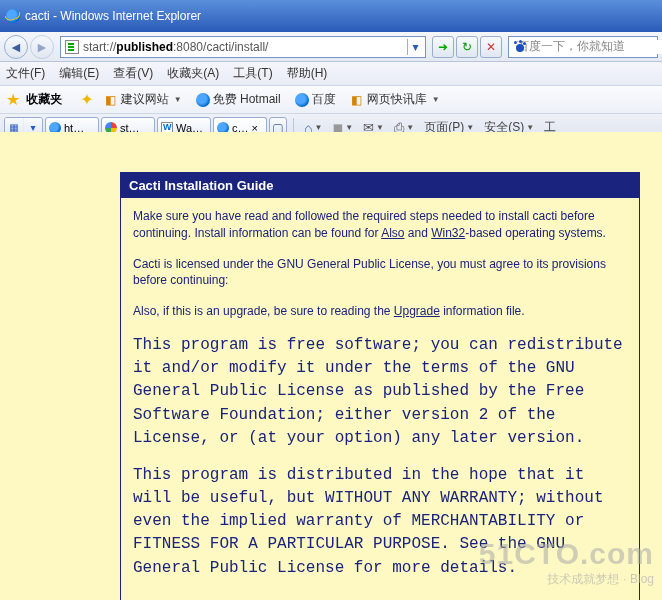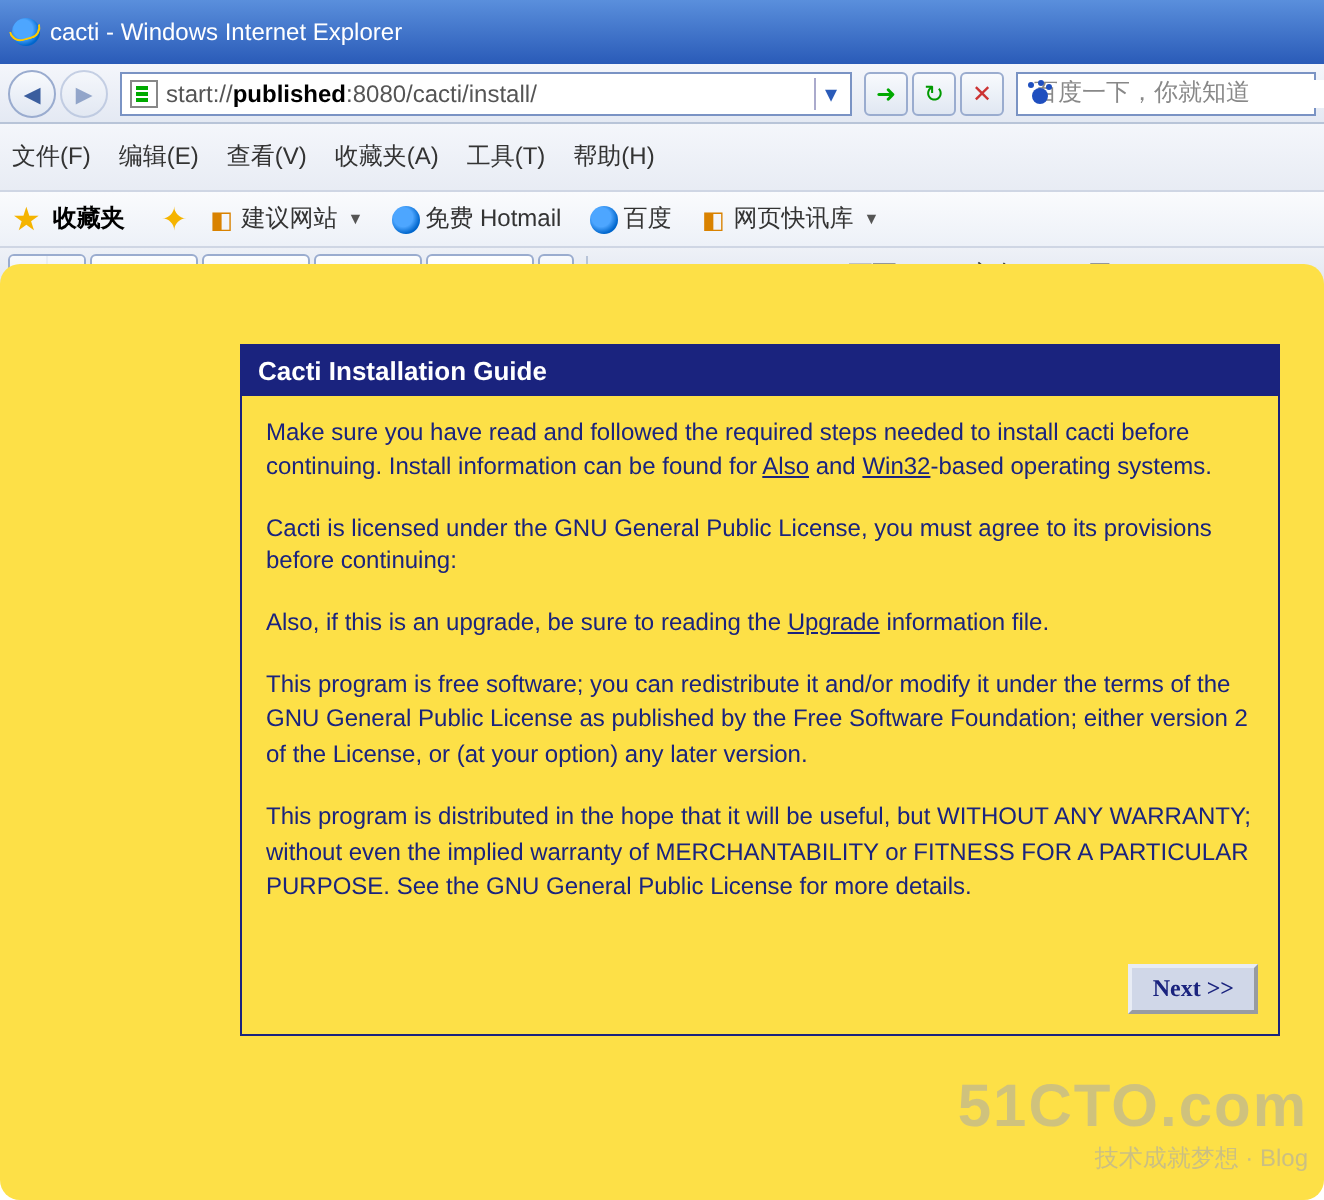--- a/index.html
+++ b/index.html
@@ -15,42 +15,42 @@
   .addr .page-icon::after{content:""; position:absolute; width:6px; height:2px; background:#0a0; top:2px; left:2px; box-shadow:0 3px 0 #0a0, 0 6px 0 #0a0;}
   .addr .url-host { font-weight:bold; color:#000;}
   .addr .url-rest { color:#555;}
   .addr .dd { position:absolute; right:2px; top:2px; width:16px; height:16px; border-left:1px solid #aac; display:flex; align-items:center; justify-content:center; color:#2a5bb8;}
   .smallbtn { width:22px; height:22px; border:1px solid #9aaccf; background:linear-gradient(#f8fafd,#e0e7f2); display:flex; align-items:center; justify-content:center; border-radius:3px; font-size:12px; color:#3b5e9e;}
   .searchbox { width: 150px; height:22px; border:1px solid #7a93c4; background:#fff; display:flex; align-items:center; padding:0 4px; margin-left:4px;}
   .searchbox .paw { width:14px; height:14px; margin-right:4px; position:relative;}
   .searchbox .paw::before{content:"";position:absolute;width:8px;height:8px;background:#1f4fbf;border-radius:50%;top:4px;left:3px;}
   .searchbox .paw::after{content:"";position:absolute;width:3px;height:3px;background:#1f4fbf;border-radius:50%;top:1px;left:1px;box-shadow:5px -1px 0 #1f4fbf, 9px 1px 0 #1f4fbf;}
   .searchbox input{ border:none; outline:none; font-size:12px; flex:1; color:#888;}
-  .menubar { height: 34px; background: linear-gradient(#f4f6fb,#e8ecf4); border-bottom:1px solid #cfd6e4; display:flex; align-items:center; padding:0 6px; gap: 14px; color:#333;}
+  .menubar { height: 24px; background: linear-gradient(#f4f6fb,#e8ecf4); border-bottom:1px solid #cfd6e4; display:flex; align-items:center; padding:0 6px; gap: 14px; color:#333;}
   .favbar { height: 28px; background:linear-gradient(#fafbfd,#edf1f8); border-bottom:1px solid #cfd6e4; display:flex; align-items:center; padding:0 6px; gap:6px;}
   .favstar { color:#f5b400; font-size:16px;}
   .favbar .link { display:flex; align-items:center; gap:3px; color:#333; padding:2px 4px;}
   .favbar .linkicon{ width:14px; height:14px; display:flex; align-items:center; justify-content:center; font-size:12px;}
   .favbar .dd-arrow{ font-size:8px; color:#555; margin-left:2px;}
   .tabbar { height: 28px; background:linear-gradient(#eef1f7,#dde3ef); border-bottom:1px solid #b8c4d8; display:flex; align-items:center; padding:2px 4px; gap:2px;}
   .tabgrp { display:flex; gap:1px; border:1px solid #9aaccf; border-radius:3px; overflow:hidden;}
   .tabgrp .sq{ width:18px; height:20px; background:linear-gradient(#f8fafd,#e0e7f2); display:flex; align-items:center; justify-content:center; color:#2a5bb8; font-size:10px;}
   .tab { width:54px; height:22px; border:1px solid #9aaccf; background:linear-gradient(#fdfefe,#e6ecf5); border-radius:3px 3px 0 0; display:flex; align-items:center; padding:0 3px; gap:3px; font-size:11px; overflow:hidden;}
   .tab.active{ background:linear-gradient(#fff,#f2f6fb); border-bottom-color:#f2f6fb;}
   .tab .fav{ width:12px; height:12px; flex-shrink:0;}
   .toolsep{ width:1px; height:20px; background:#b8c4d8; margin:0 4px;}
   .toolbtn { height:22px; padding:0 4px; display:flex; align-items:center; gap:2px; color:#444; border-radius:3px;}
   .toolbtn .dd-arrow{font-size:8px; color:#555;}
-  .content { position:absolute; top:132px; left:0; right:0; bottom:0; background:#fde047; overflow:auto; padding: 40px 0 0 120px; border-radius: 10px;}
+  .content { position:absolute; top:132px; left:0; right:0; bottom:0; background:#fef9c3; overflow:auto; padding: 40px 0 0 120px;}
   .cacti-box { width: 520px; border:1px solid #1a237e;}
   .cacti-head { background:#1a237e; color:#fff; font-weight:bold; padding:5px 8px; font-size:13px; font-family: Verdana, sans-serif;}
   .cacti-body { padding:10px 12px; font-family: Verdana, Arial, sans-serif; font-size:12px; color:#1a237e; line-height:1.4;}
   .cacti-body p{ margin-bottom:14px; }
   .cacti-body a{ color:#1a237e; text-decoration:underline;}
-  .cacti-body .mono{ font-family: Liberation Sans, sans-serif; font-size:12px; color:#1a237e; line-height:1.45;}
+  .cacti-body .mono{ font-family: Liberation Mono, monospace; font-size:16px; color:#1a237e; line-height:1.45;}
   .cacti-foot { text-align:right; padding:6px 10px 10px;}
   .nextbtn { background:#d0d7e8; border:2px outset #e8ecf5; padding:3px 10px; font-family:Verdana; font-size:12px; color:#1a237e; font-weight:bold;}
   .watermark{ position:absolute; right:8px; bottom:12px; color:#aaa; font-family: Arial; text-align:right; pointer-events:none;}
   .watermark .big{ font-size:30px; font-weight:bold; opacity:.55; letter-spacing:1px;}
   .watermark .small{ font-size:12px; opacity:.6;}
   
   .ico-ie{ width:12px; height:12px; background: radial-gradient(circle at 40% 40%, #4da6ff 40%, #0066cc 70%); border-radius:50%;}
   .ico-g{ width:12px; height:12px; background:conic-gradient(#ea4335 0 25%, #fbbc05 0 50%, #34a853 0 75%, #4285f4 0); border-radius:50%;}
   .ico-w{ width:12px; height:12px; background:#fff; border:1px solid #888; position:relative;}
   .ico-w::after{content:"W"; font-size:9px; color:#06c; position:absolute; top:-1px; left:1px; font-weight:bold;}

